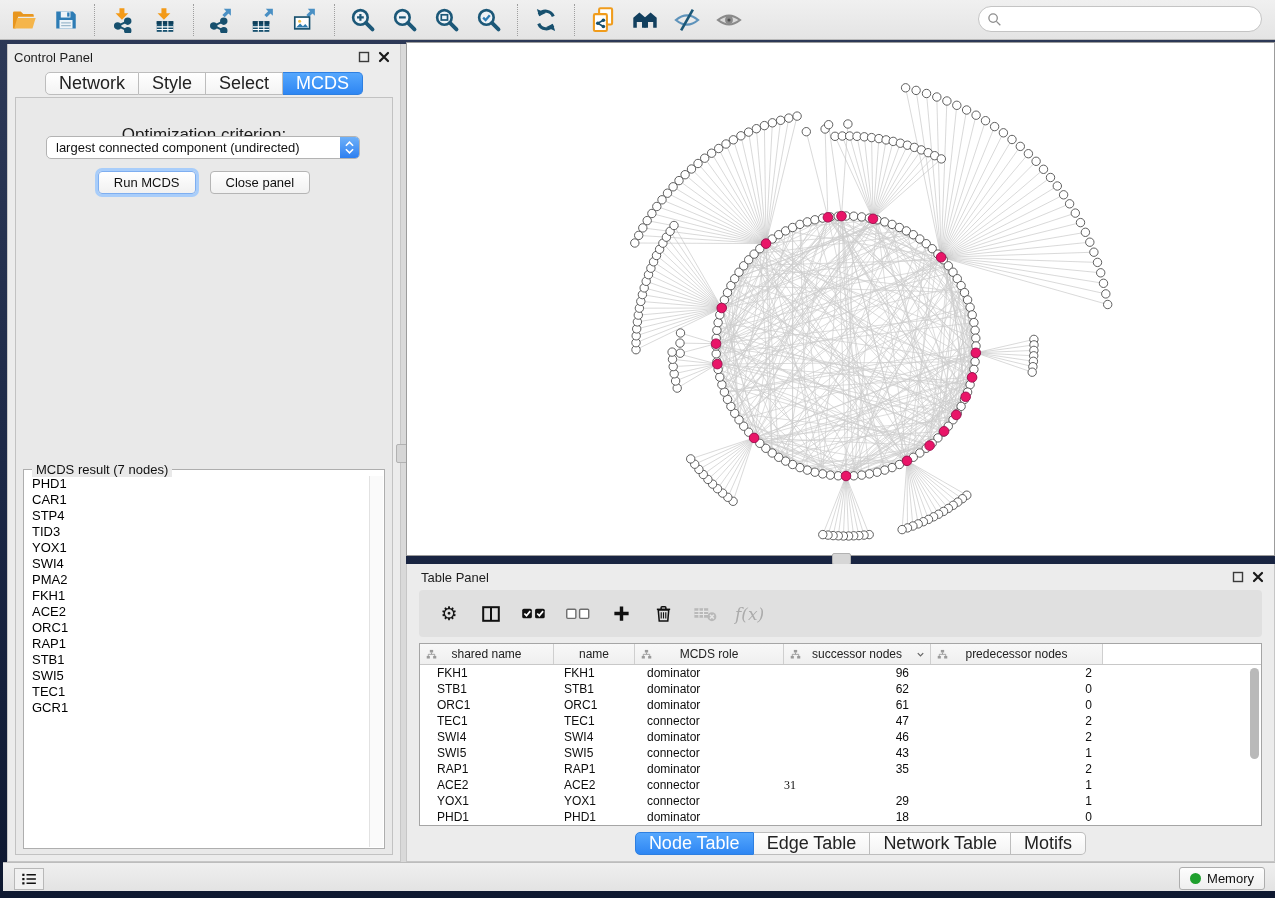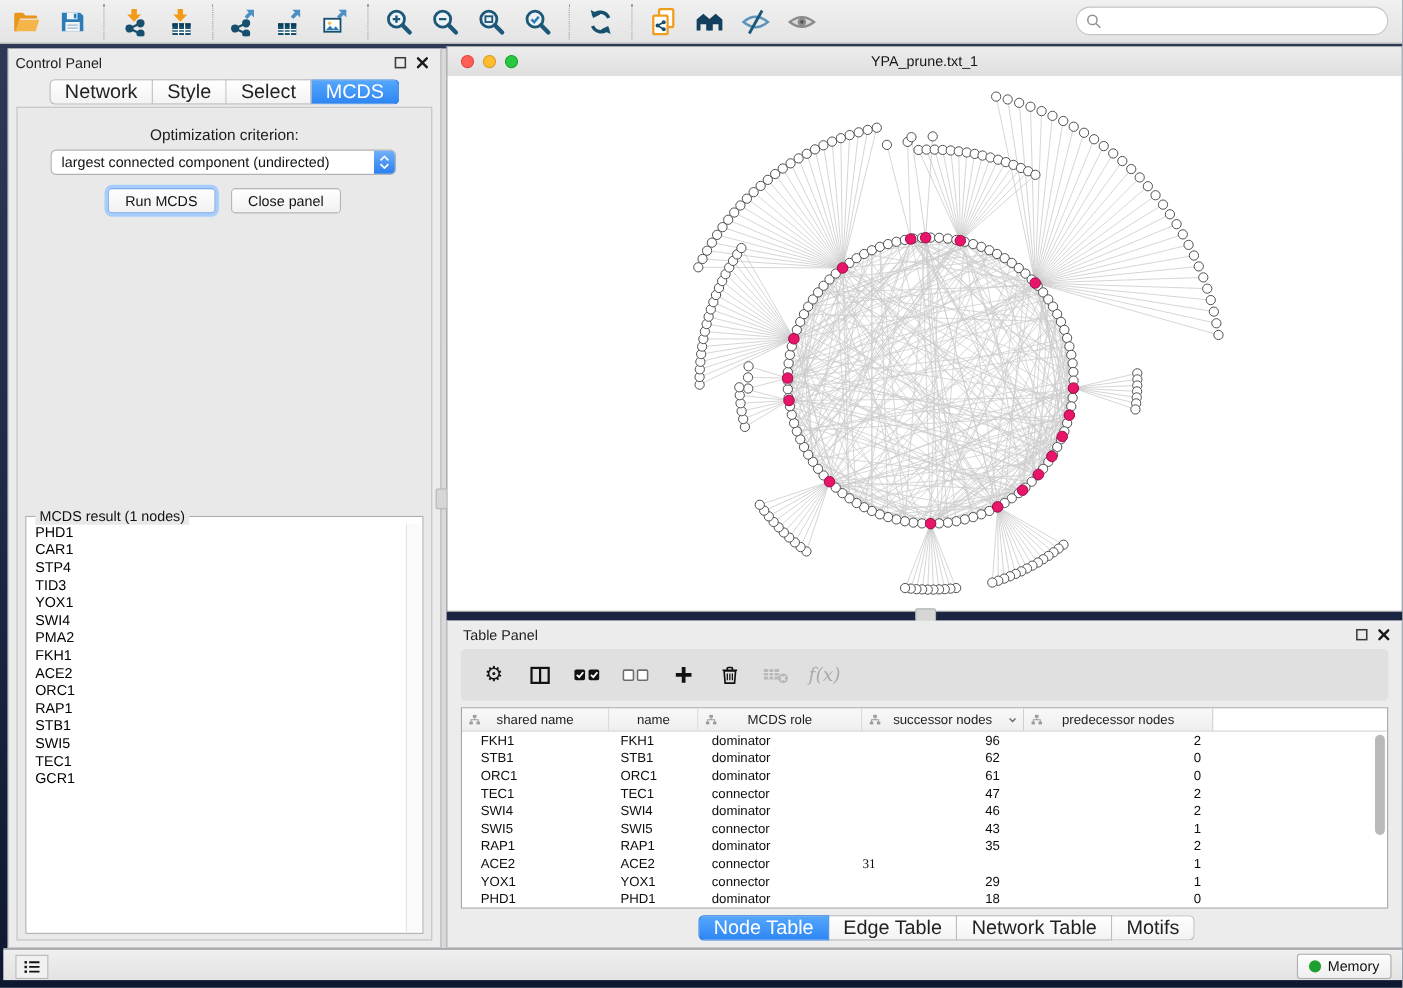--- a/index.html
+++ b/index.html
@@ -41,21 +41,21 @@
     font-size:18px;color:#222;background:linear-gradient(180deg,#ffffff,#f3f3f3);
     border:1px solid #bdbdbd;border-left:none;padding:3px 13px;line-height:15px;cursor:default;
   }
   .seg .tab:first-child{border-left:1px solid #bdbdbd;border-radius:5px 0 0 5px;}
   .seg .tab:last-child{border-radius:0 5px 5px 0;}
   .seg .tab.active{background:linear-gradient(180deg,#55a7fd,#2e86f3);color:#fff;border-color:#2e7fe0;}
   .ctrl-content{
     position:absolute;left:7px;top:53px;right:7px;bottom:6px;
     background:#e9e9e9;border:1px solid #c2c2c2;
   }
-  .opt-label{position:absolute;left:0;top:16px;width:100%;text-align:center;font-size:14px;color:#1b1b1b;}
+  .opt-label{position:absolute;left:0;top:27px;width:100%;text-align:center;font-size:17px;color:#1b1b1b;}
   .criterion-select{
     position:absolute;left:30px;top:38px;width:314px;height:23px;
     background:#fff;border:1px solid #b3b3b3;border-radius:5px;
     display:flex;align-items:center;box-sizing:border-box;
   }
   .criterion-select .sel-text{flex:1;font-size:13px;color:#111;padding-left:9px;white-space:nowrap;overflow:hidden;}
   .criterion-select .stepper{
     width:19px;height:21px;border-radius:0 4px 4px 0;
     background:linear-gradient(180deg,#6fb1f9,#2d7ff0);
     display:flex;flex-direction:column;align-items:center;justify-content:center;gap:1px;
@@ -376,21 +376,21 @@
         <svg viewBox="0 0 10 6">
             <path d="M1 1 L5 5 L9 1" fill="none" stroke="#fff" stroke-width="1.7"></path>
           </svg>
       </span>
     </div>
     <div class="btn-row">
       <button class="push-btn focused">Run MCDS</button>
       <button class="push-btn">Close panel</button>
     </div>
     <div class="groupbox">
-      <span class="group-legend">MCDS result (1 nodes)</span>
+      <span class="group-legend">MCDS result (7 nodes)</span>
       <div class="mcds-list" id="mcds-list">
           <div>PHD1</div>
           <div>CAR1</div>
           <div>STP4</div>
           <div>TID3</div>
           <div>YOX1</div>
           <div>SWI4</div>
           <div>PMA2</div>
           <div>FKH1</div>
           <div>ACE2</div>
@@ -403,28 +403,20 @@
         </div>
       <div class="list-track"></div>
     </div>
   </div>
 </div>
 
 <div class="v-split"></div>
 <div class="v-handle"></div>
 
 <div class="net-window">
-  <div class="net-titlebar">
-    <div class="traffic">
-      <span class="tl-red"></span>
-      <span class="tl-yellow"></span>
-      <span class="tl-green"></span>
-    </div>
-    <div class="net-title">YPA_prune.txt_1</div>
-  </div>
   <div class="net-canvas">
     <svg id="net-svg" width="867" height="487" viewBox="0 0 867 487">
         <g stroke="#a3a3a3" stroke-width="0.7" opacity="0.55">
           <line x1="385.6" y1="158.5" x2="385.6" y2="395.5"></line>
           <line x1="470.1" y1="403.2" x2="554.1" y2="216.6"></line>
           <line x1="407.9" y1="150.8" x2="317.4" y2="323.1"></line>
           <line x1="312.8" y1="308.1" x2="365.2" y2="170.0"></line>
           <line x1="525.2" y1="179.7" x2="569.0" y2="277.0"></line>
           <line x1="446.8" y1="406.8" x2="470.1" y2="150.8"></line>
           <line x1="314.9" y1="315.7" x2="423.3" y2="147.9"></line>

